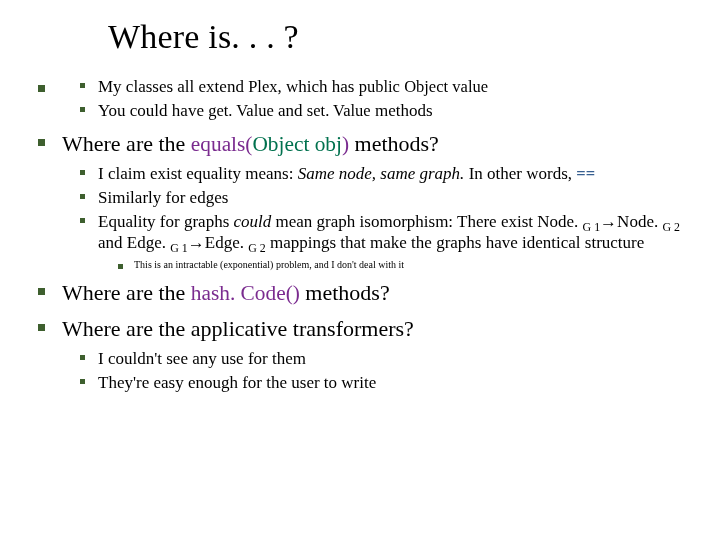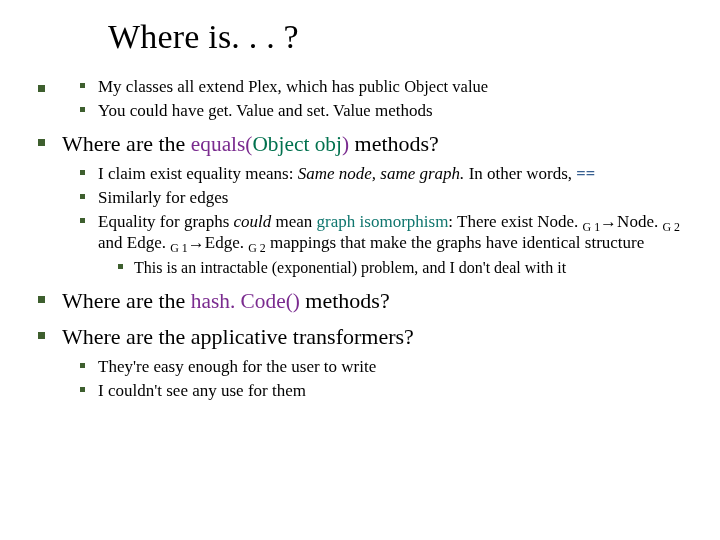--- a/index.html
+++ b/index.html
@@ -69,36 +69,36 @@
   }
   .lvl2 > li > .bullet-sq {
     top: 7px;
     left: 18px;
   }
   .lvl3 {
     margin-top: 4px;
   }
   .lvl3 > li {
     padding-left: 36px;
-    font-size: 16px;
+    font-size: 10px;
     line-height: 1.3;
     margin-bottom: 0;
   }
   .lvl3 > li > .bullet-sq {
     top: 6px;
     left: 20px;
   }
   .code {
     font-family: Liberation Serif, serif;
     font-size: 0.97em;
   }
   .kw    { color: #000000; }
   .meth  { color: #7a2b8f; }
   .arg   { color: #00714e; }
-  .term  { color: #0f766e; }
+  .term  { color: #000000; }
   .op    { color: #375f90; font-weight: 600; }
   .sub   { font-size: 0.70em; vertical-align: sub; line-height: 0; }
   .arrow { font-family: Arial, sans-serif; }
   .ital  { font-style: italic; }
   .bi    { font-style: italic; font-weight: normal; margin-top: 46px; }
 </style>
 </head>
 <body>
 <div class="slide">
 
@@ -151,24 +151,24 @@
     <span class="bullet-sq"></span>
     <span>Where are the </span><span class="code meth">hash. Code()</span><span> methods?</span>
   </li>
 
   <li>
     <span class="bullet-sq"></span>
     <span>Where are the applicative transformers?</span>
     <ul class="lvl2">
       <li>
         <span class="bullet-sq sm"></span>
-        <span>They're easy enough for the user to write</span>
+        <span>I couldn't see any use for them</span>
       </li>
       <li>
         <span class="bullet-sq sm"></span>
-        <span>I couldn't see any use for them</span>
+        <span>They're easy enough for the user to write</span>
       </li>
     </ul>
   </li>
 
 </ul>
 
 </div>
 
 </body></html>

